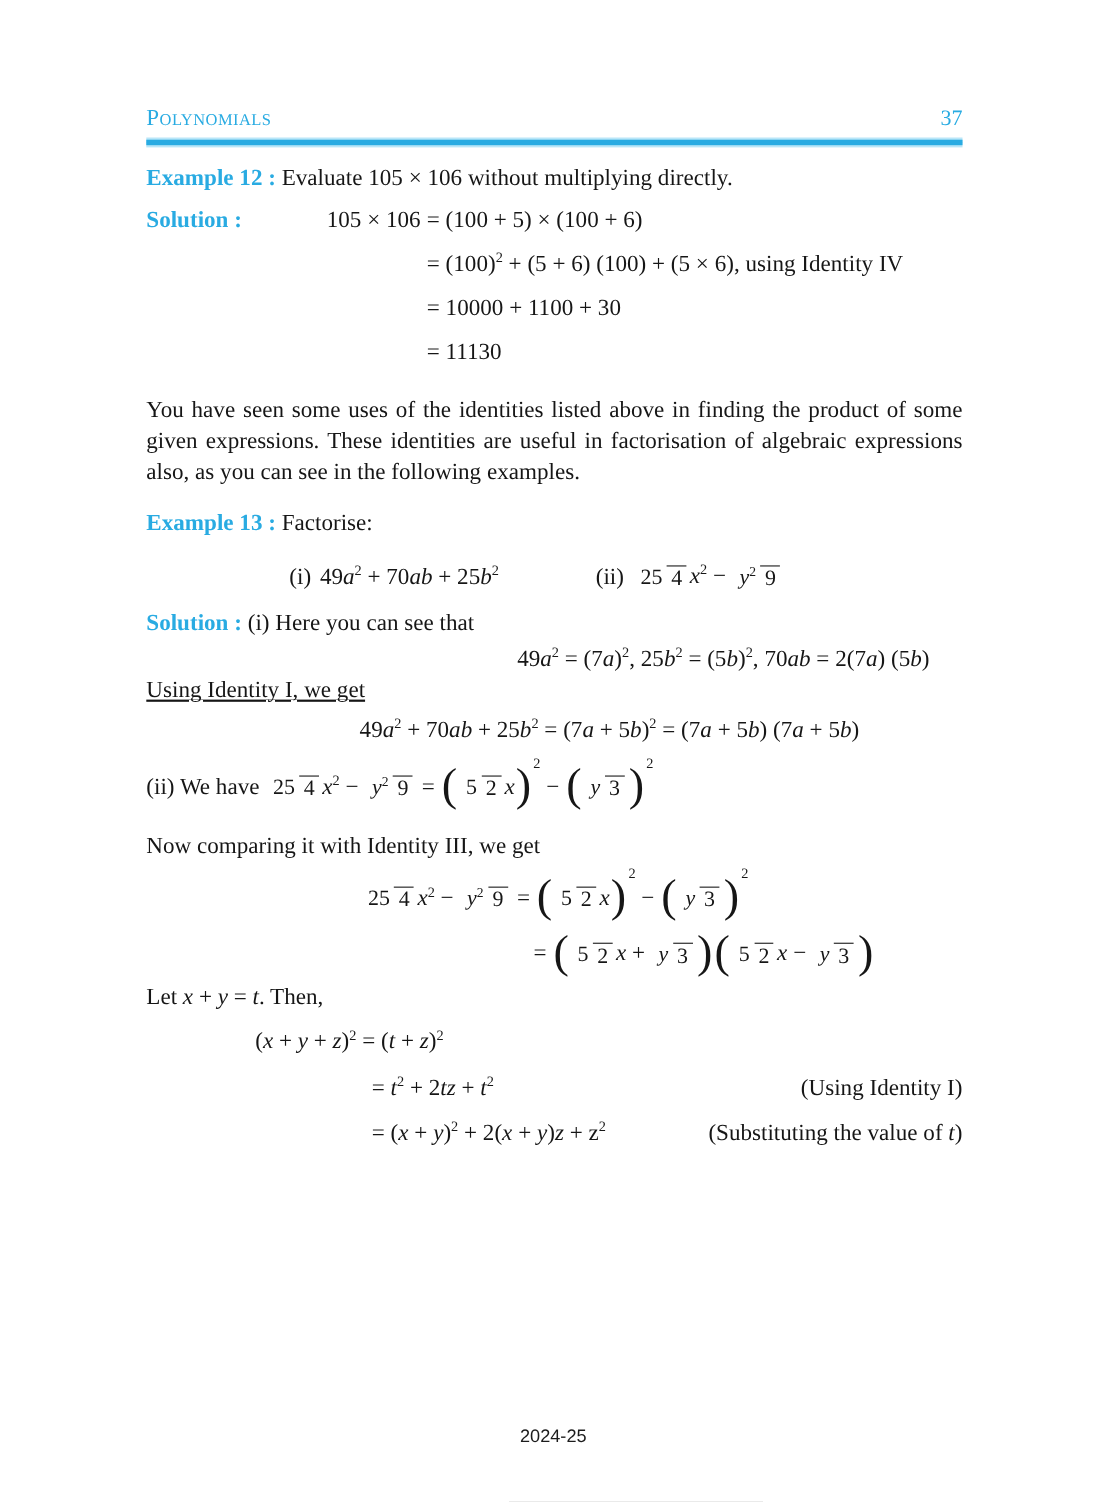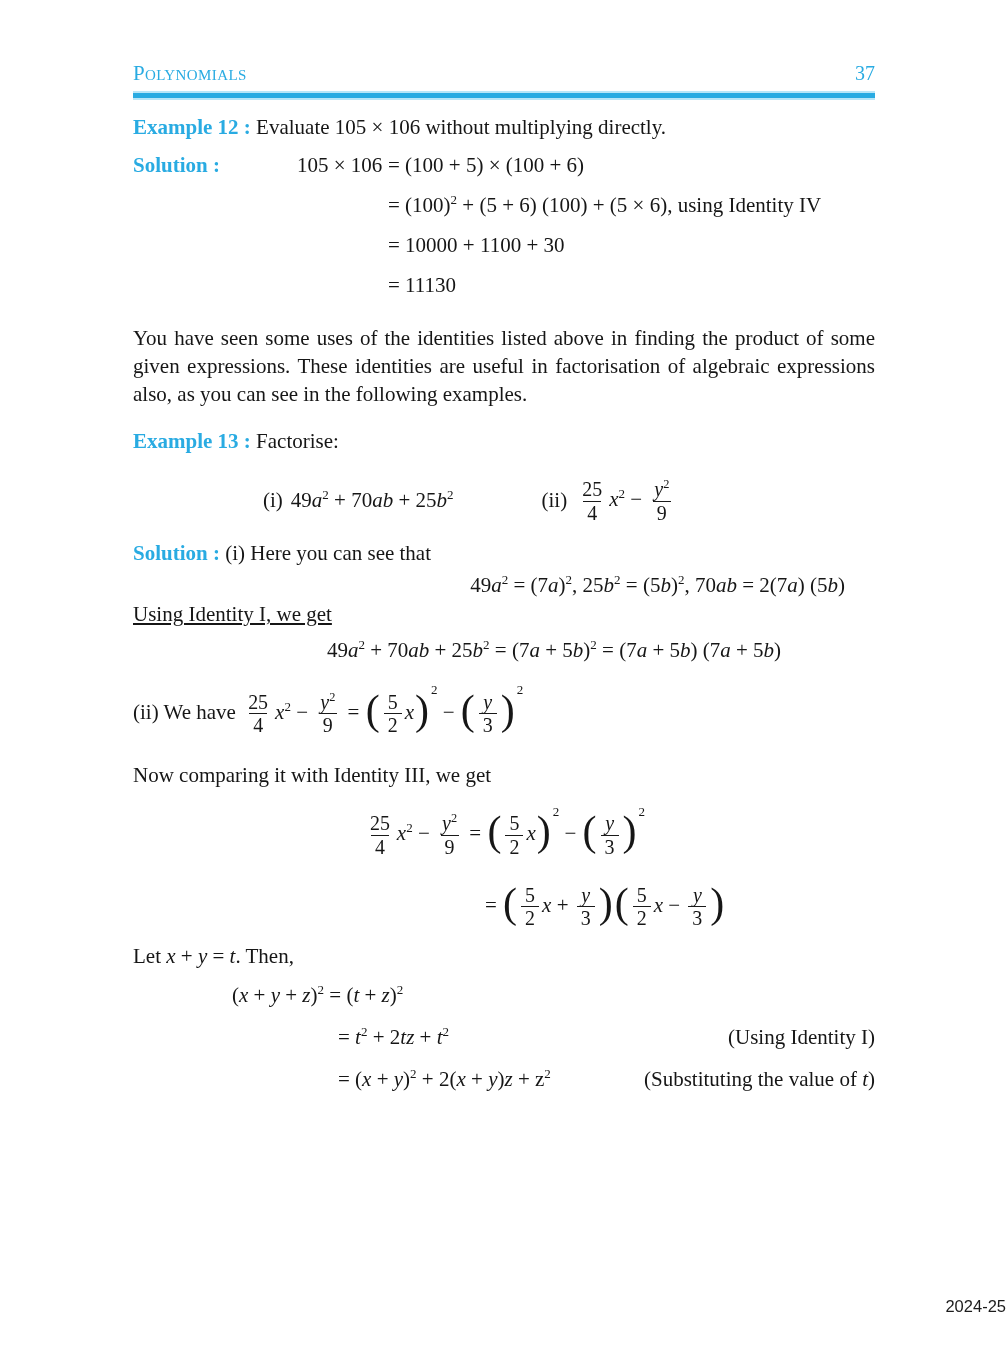--- a/index.html
+++ b/index.html
@@ -9,21 +9,21 @@
     background:#ffffff;
     margin:0 auto;
     font-family:"Liberation Serif", serif;
     color:#161616;
     font-size:21px;
     line-height:1.32;
     overflow:hidden;
   }
   .content{position:absolute;left:133px;top:0;width:742px;}
   
-  .hdr{display:flex;justify-content:space-between;align-items:baseline;padding-top:60px;color:#29ABE2;}
+  .hdr{display:flex;justify-content:space-between;align-items:baseline;padding-top:94px;color:#29ABE2;}
   .hdr-title{font-variant:small-caps;font-size:21px;letter-spacing:0.4px;}
   .hdr-page{font-size:20px;text-align:center;}
   .rule{height:5px;background:#29ABE2;margin-top:5px;box-shadow:0 -2px 0 #b9e6f8, 0 2px 0 #b9e6f8;}
   
   .lbl{color:#29ABE2;font-weight:bold;}
   p{margin:0;}
   .para{margin-top:14px;text-align:justify;}
   i{font-style:italic;}
   sup{font-size:0.62em;line-height:0;}
   
@@ -39,32 +39,32 @@
   .it1{margin-left:130px;}
   .it2{margin-left:88px;}
   
   .eqr{text-align:right;padding-right:30px;margin-top:4px;}
   .eqc-off{padding-left:100px;text-align:center;margin-top:8px;}
   .eq-frac1{text-align:center;margin-top:22px;}
   .eq-frac2{padding-left:352px;margin-top:26px;}
   .tall{line-height:1.1;}
   .we-have{margin-top:26px;line-height:1.1;}
   
-  .frac{display:inline-flex;flex-direction:column;align-items:center;vertical-align:middle;line-height:1.12;margin:0 3px;font-size:0.95em;}
+  .frac{display:inline-flex;flex-direction:row;vertical-align:middle;line-height:1.12;margin:0 3px;font-size:0.95em;}
   .frac .num{padding:0 4px;}
   .frac .den{border-top:1.7px solid #1a1a1a;padding:0 4px;}
   .bp{font-size:2.0em;line-height:0;vertical-align:-0.13em;padding:0 1px;font-weight:400;}
   .psup{font-size:0.62em;position:relative;top:-1.25em;margin-left:1px;}
   
   .tri-row1{margin-left:99px;margin-top:12px;}
   .tri-row{display:flex;justify-content:space-between;margin-top:14px;}
   .tri-row .tri-eq{margin-left:205px;}
   .tri-row .tri-note{text-align:right;}
   
-  .footer{position:absolute;left:0;right:2px;bottom:47px;text-align:right;font-family:"Liberation Sans", sans-serif;font-size:16.5px;color:#1c1c1c;}
+  .footer{position:absolute;left:0;right:2px;bottom:47px;text-align:center;font-family:"Liberation Sans", sans-serif;font-size:16.5px;color:#1c1c1c;}
 </style>
 </head>
 <body>
 
 <div class="page">
   <div class="content">
 
     <div class="hdr">
       <span class="hdr-title">Polynomials</span>
       <span class="hdr-page">37</span>

